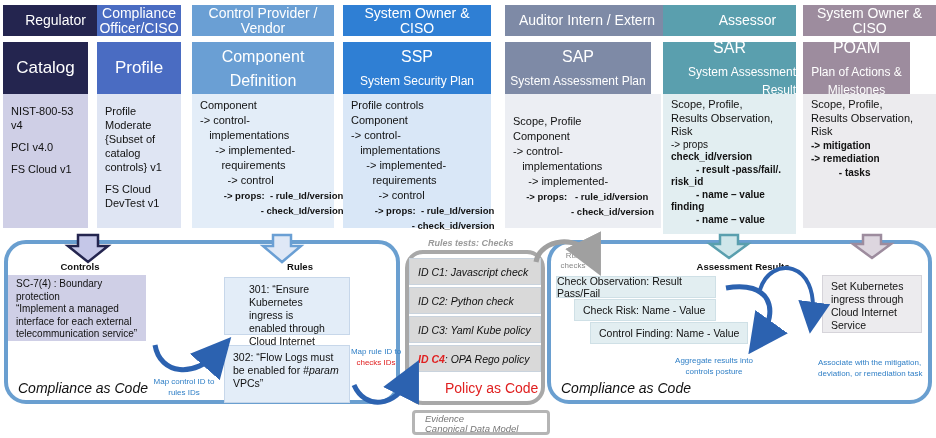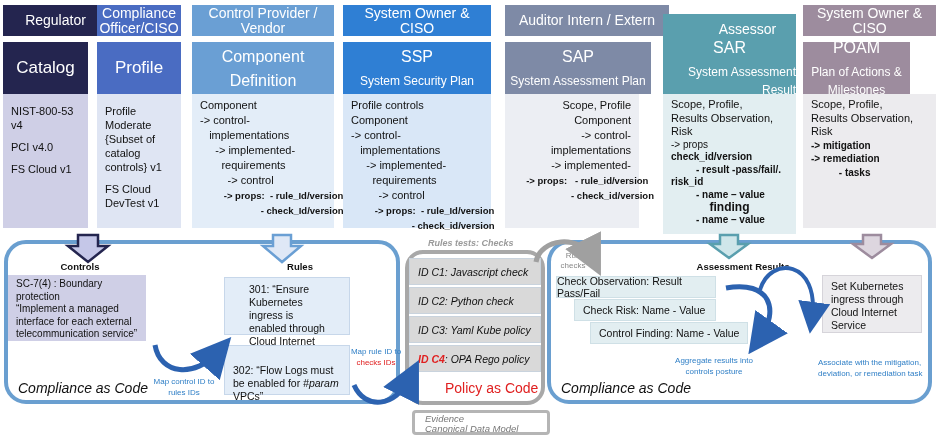--- a/index.html
+++ b/index.html
@@ -86,44 +86,44 @@
       <div class="ln">       requirements</div>
       <div class="ln">         -&gt; control</div>
       <div class="ln" style="font-size: 9.5px; font-weight: bold;">         -&gt; props:  - rule_Id/version</div>
       <div class="ln" style="font-size: 9.5px; font-weight: bold;">                       - check_id/version</div>
     </div>
     <div class="abs role" style="left: 505px; top: 5px; width: 164px; height: 31px; background: rgb(126, 138, 166);">Auditor Intern / Extern</div>
     <div class="abs model" style="left: 505px; top: 42px; width: 146px; height: 52px; background: rgb(126, 138, 166);">
       <div class="t1">SAP</div>
       <div class="t2">System Assessment Plan</div>
     </div>
-    <div class="abs body-box" style="left: 505px; top: 94px; width: 134px; height: 134px; background: rgb(236, 238, 243); padding-top: 4px; text-align: right;">
+    <div class="abs body-box" style="left: 505px; top: 94px; width: 156px; height: 134px; background: rgb(236, 238, 243); padding-top: 20px;">
       <div class="ln">Scope, Profile</div>
       <div class="ln">Component</div>
       <div class="ln">-&gt; control-</div>
       <div class="ln">   implementations</div>
       <div class="ln">     -&gt; implemented-</div>
       <div class="ln" style="font-size: 9.5px; font-weight: bold;">     -&gt; props:   - rule_id/version</div>
       <div class="ln" style="font-size: 9.5px; font-weight: bold;">                      - check_id/version</div>
     </div>
-    <div class="abs role" style="left: 663px; top: 14px; width: 133px; height: 31px; background: rgb(90, 159, 174); padding-left: 40px;">Assessor</div>
+    <div class="abs role" style="left: 663px; top: 5px; width: 133px; height: 31px; background: rgb(90, 159, 174); padding-left: 40px;">Assessor</div>
     <div class="abs model" style="left: 663px; top: 42px; width: 133px; height: 52px; background: rgb(90, 159, 174); text-align: right;">
       <div class="t1">SAR</div>
       <div class="t2">System Assessment Result</div>
     </div>
     <div class="abs body-box tight" style="left: 663px; top: 94px; width: 133px; height: 140px; background: rgb(226, 238, 241); padding-top: 4px;">
       <div class="ln">Scope, Profile,</div>
       <div class="ln">Results Observation,</div>
       <div class="ln">Risk</div>
       <div class="ln" style="font-size: 10px; line-height: 12.5px;">-&gt; props</div>
       <div class="ln b" style="font-weight: bold; font-size: 10px; line-height: 12.5px;">check_id/version</div>
       <div class="ln b" style="font-size: 10px; line-height: 12.5px;">         - result -pass/fail/.</div>
       <div class="ln b" style="font-weight: bold; font-size: 10px; line-height: 12.5px;">risk_id</div>
       <div class="ln b" style="font-size: 10px; line-height: 12.5px;">         - name – value</div>
-      <div class="ln b" style="font-size: 12px; line-height: 12.5px; text-align: center;">finding</div>
+      <div class="ln b" style="font-size: 10px; line-height: 12.5px;">finding</div>
       <div class="ln b" style="font-size: 10px; line-height: 12.5px;">         - name – value</div>
     </div>
     <div class="abs role" style="left: 803px; top: 5px; width: 133px; height: 31px; background: rgb(157, 140, 158);">System Owner &amp; CISO</div>
     <div class="abs model" style="left: 803px; top: 42px; width: 107px; height: 52px; background: rgb(157, 140, 158);">
       <div class="t1">POAM</div>
       <div class="t2">Plan of Actions &amp; Milestones</div>
     </div>
     <div class="abs body-box tight" style="left: 803px; top: 94px; width: 133px; height: 134px; background: rgb(236, 235, 238); padding-top: 4px;">
       <div class="ln">Scope, Profile,</div>
       <div class="ln">Results Observation,</div>
@@ -139,21 +139,21 @@
 <div class="abs label" style="left:40px; top:261px; width:80px;">Controls</div>
 <div class="abs card" style="left:8px; top:275px; width:138px; height:66px; background:#cfcfe6; font-size:10px; line-height:12.5px; padding:3px 8px;">
   <div>SC-7(4) : Boundary protection</div>
   <div>“Implement a managed interface for each external telecommunication service”</div>
 </div>
 
 <div class="abs label" style="left:270px; top:261px; width:60px;">Rules</div>
 <div class="abs card" style="left:224px; top:277px; width:126px; height:58px; background:#e3edf8; border:1px solid #c7d7ea; font-size:10.5px; line-height:13px; padding:5px 24px;">
   <span>301: “Ensure Kubernetes ingress is enabled through Cloud Internet Service”</span>
 </div>
-<div class="abs card" style="left:224px; top:345px; width:126px; height:50px; background:#e3edf8; border:1px solid #c7d7ea; font-size:10.5px; line-height:13px; padding:18px 8px;">
+<div class="abs card" style="left:224px; top:345px; width:126px; height:58px; background:#e3edf8; border:1px solid #c7d7ea; font-size:10.5px; line-height:13px; padding:5px 8px;">
   <span>302: “Flow Logs must be enabled for </span><i>#param</i><span> VPCs”</span>
 </div>
 
 <div class="abs blue-note" style="left:152px; top:376px; width:64px;">Map control ID to rules IDs</div>
 <div class="abs blue-note" style="left:350px; top:346px; width:52px;">
   <span>Map rule ID to </span><span style="color:#e02020;">checks IDs</span>
 </div>
 
 <div class="abs caption" style="left:18px; top:380px;">Compliance as Code</div>
 

